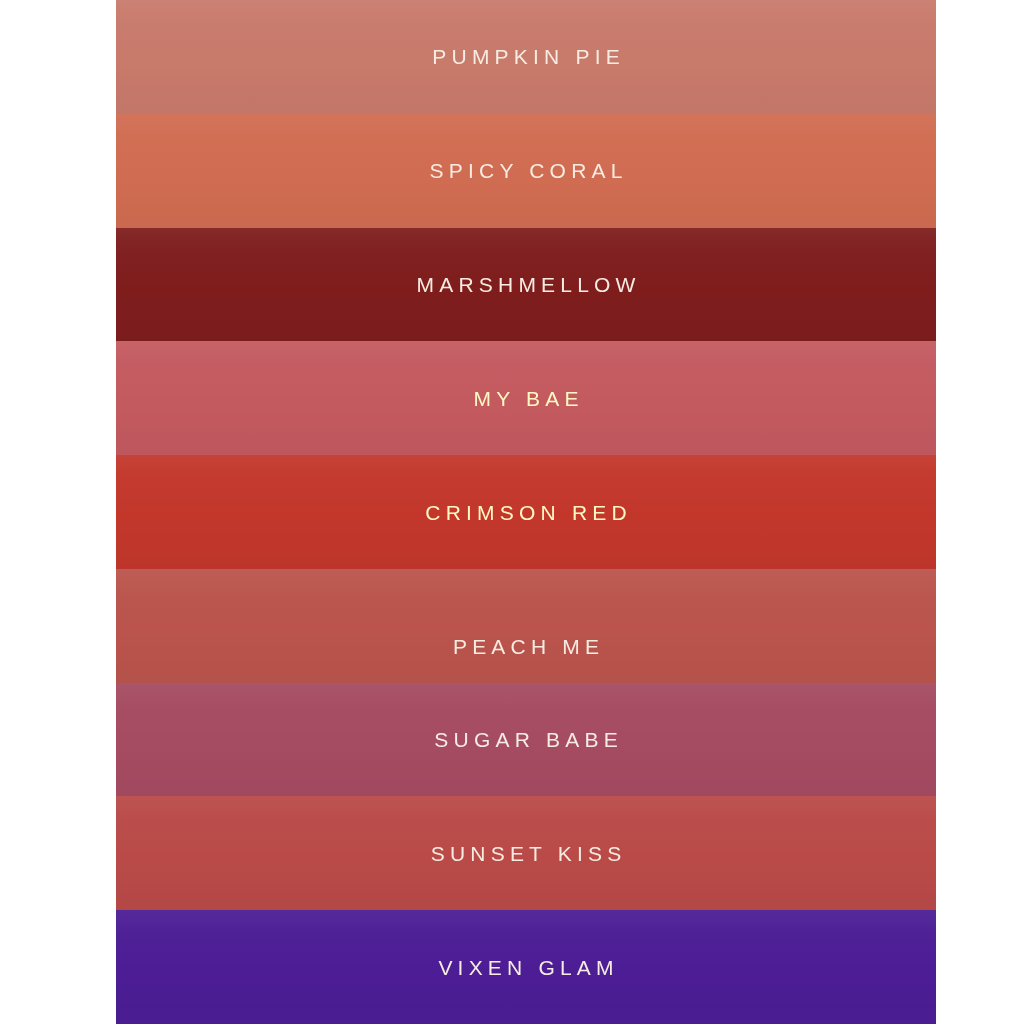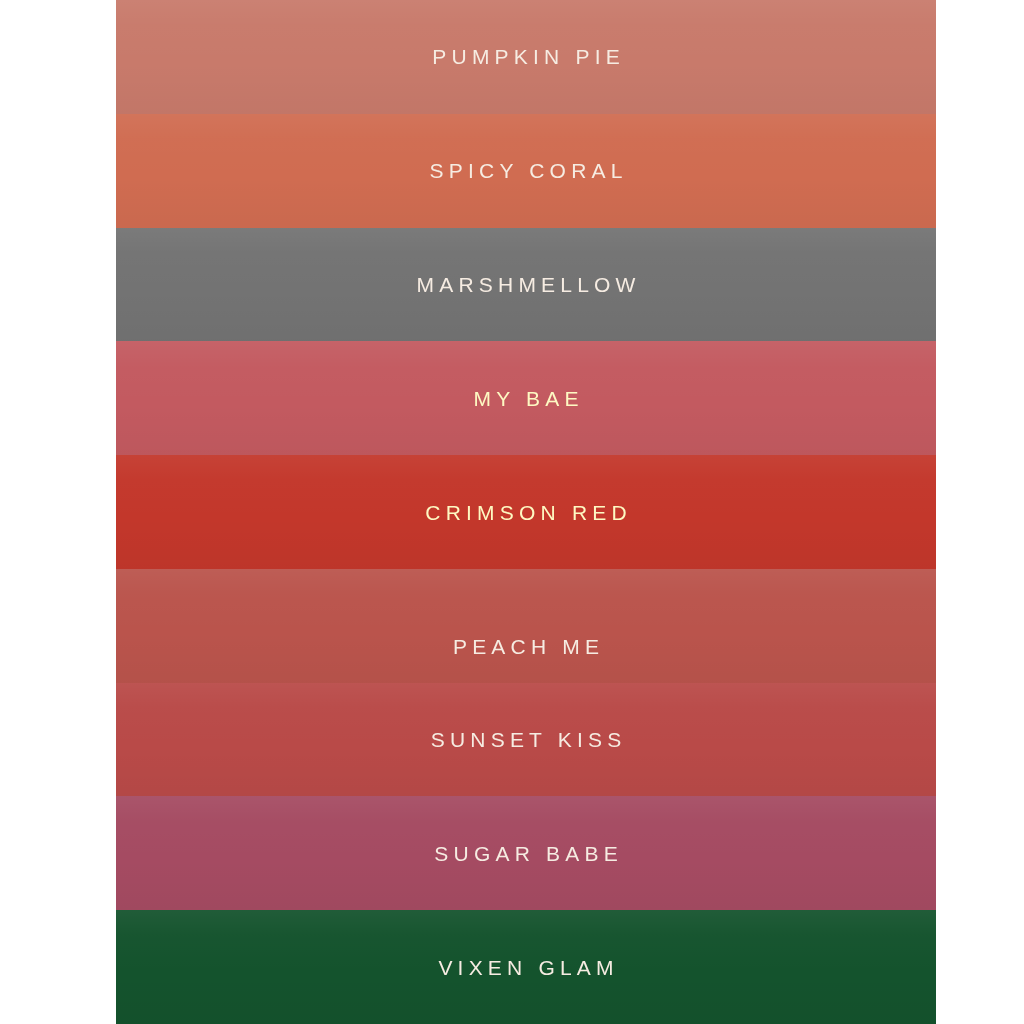--- a/index.html
+++ b/index.html
@@ -69,42 +69,42 @@
 <div id="palette-card">
 
   <div class="swatch" style="background-color: rgb(200, 122, 107);">
     <span class="swatch-label" style="color: rgb(246, 236, 226);">PUMPKIN PIE</span>
   </div>
 
   <div class="swatch" style="background-color: rgb(208, 108, 81);">
     <span class="swatch-label" style="color: rgb(246, 236, 226);">SPICY CORAL</span>
   </div>
 
-  <div class="swatch" style="background-color: #737373;">
+  <div class="swatch" style="background-color: #7f1d1d;">
     <span class="swatch-label" style="color: rgb(246, 236, 226);">MARSHMELLOW</span>
   </div>
 
   <div class="swatch" style="background-color: rgb(195, 90, 96);">
     <span class="swatch-label" style="color: #fef9c3;">MY BAE</span>
   </div>
 
   <div class="swatch" style="background-color: rgb(195, 55, 43);">
     <span class="swatch-label" style="color: #fef9c3;">CRIMSON RED</span>
   </div>
 
   <div class="swatch" style="background-color: rgb(186, 84, 76);">
     <span class="swatch-label" style="color: rgb(246, 236, 226); margin-top: 41px;">PEACH ME</span>
   </div>
 
+  <div class="swatch" style="background-color: rgb(165, 75, 98);">
+    <span class="swatch-label" style="color: rgb(246, 236, 226);">SUGAR BABE</span>
+  </div>
+
   <div class="swatch" style="background-color: rgb(185, 74, 72);">
     <span class="swatch-label" style="color: rgb(246, 236, 226);">SUNSET KISS</span>
   </div>
 
-  <div class="swatch" style="background-color: rgb(165, 75, 98);">
-    <span class="swatch-label" style="color: rgb(246, 236, 226);">SUGAR BABE</span>
-  </div>
 
-
-  <div class="swatch" style="background-color: #14532d; align-items: center;">
+  <div class="swatch" style="background-color: #4c1d95; align-items: center;">
     <span class="swatch-label" style="color: rgb(246, 236, 226);">VIXEN GLAM</span>
   </div>
 
 </div>
 
 </body></html>

